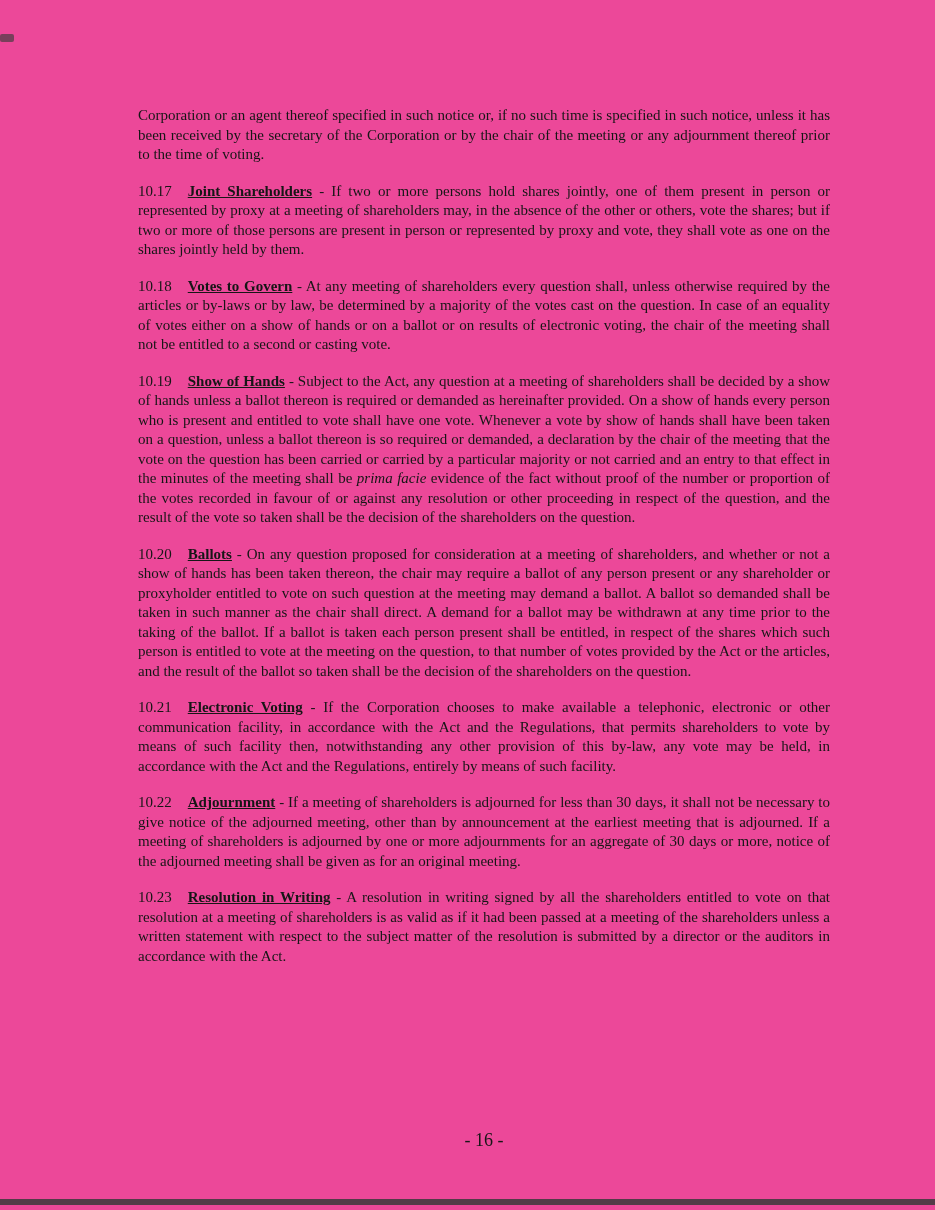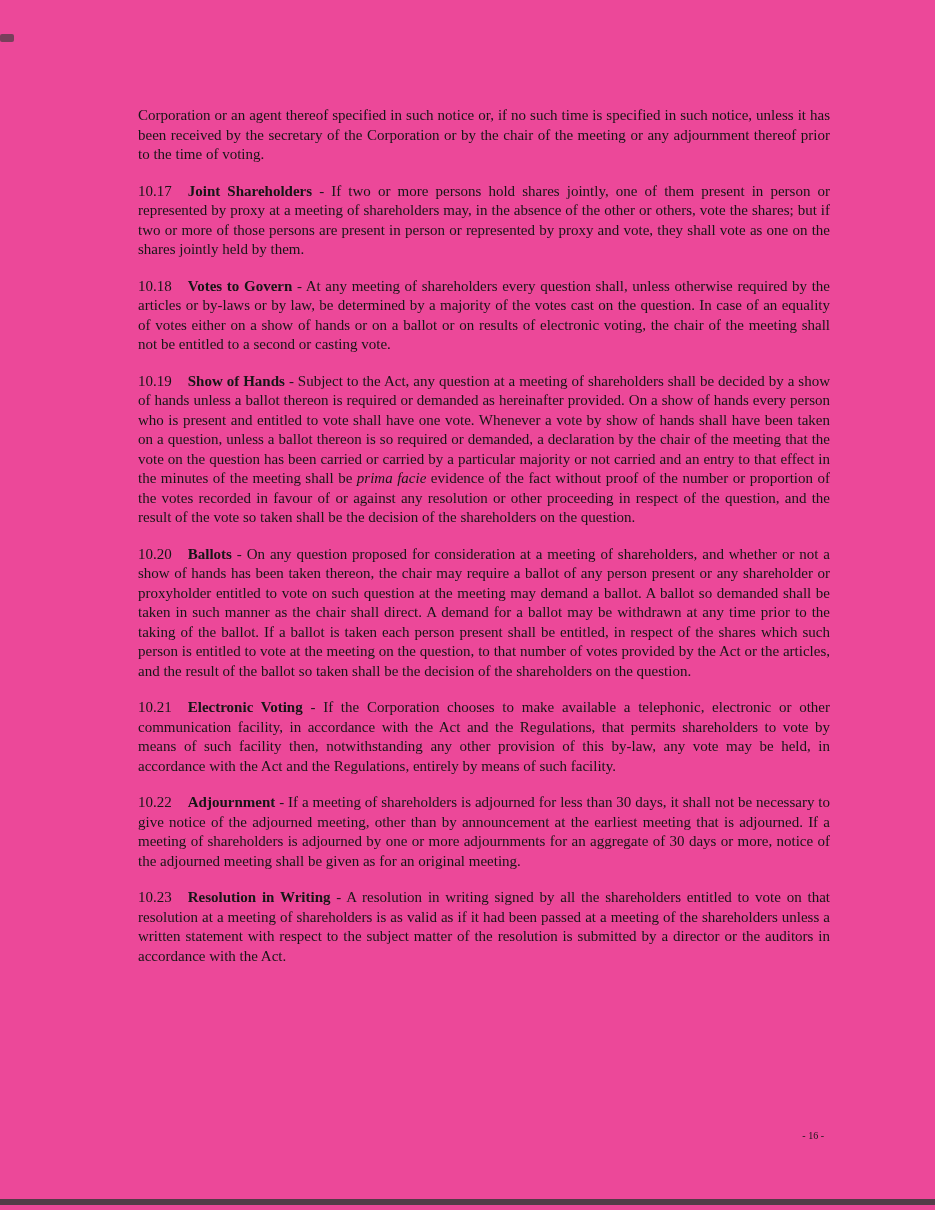--- a/index.html
+++ b/index.html
@@ -30,30 +30,31 @@
     text-align: justify;
   }
   p.para + p.para {
     margin-top: 17px;
   }
   .sec-num {
     padding-right: 16px;
   }
   .sec-title {
     font-weight: bold;
+    text-decoration: underline;
   }
   em.latin {
   }
   .page-number {
     position: absolute;
-    left: 132px;
+    left: 138px;
     top: 1130px;
     width: 692px;
-    text-align: right;
-    font-size: 10px;
+    text-align: center;
+    font-size: 18px;
   }
   
   .artifact {
     position: absolute;
     background: #3a3a3a;
   }
   .artifact.top-left {
     left: 0;
     top: 34px;
     width: 14px;

